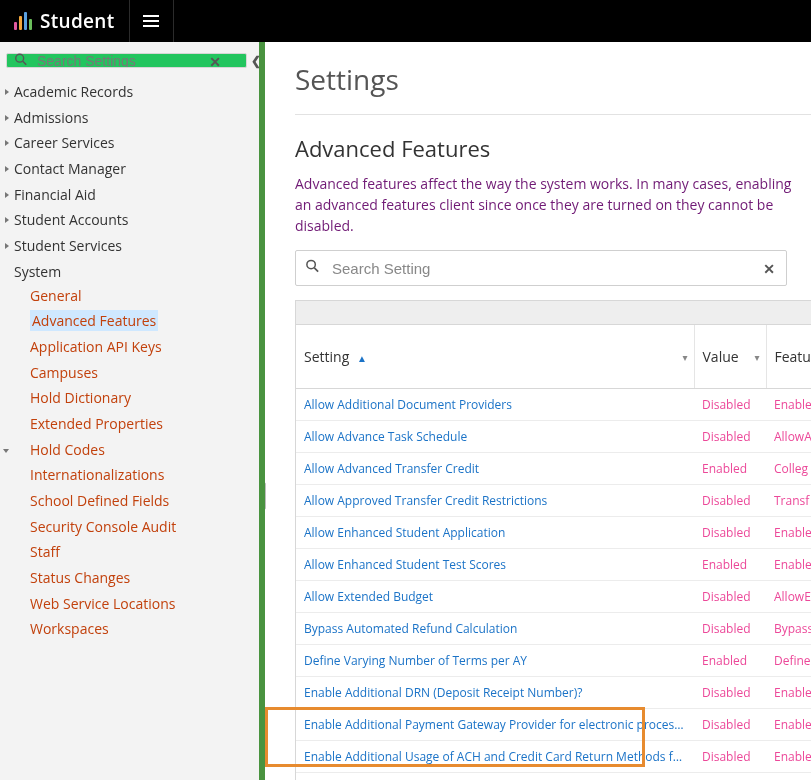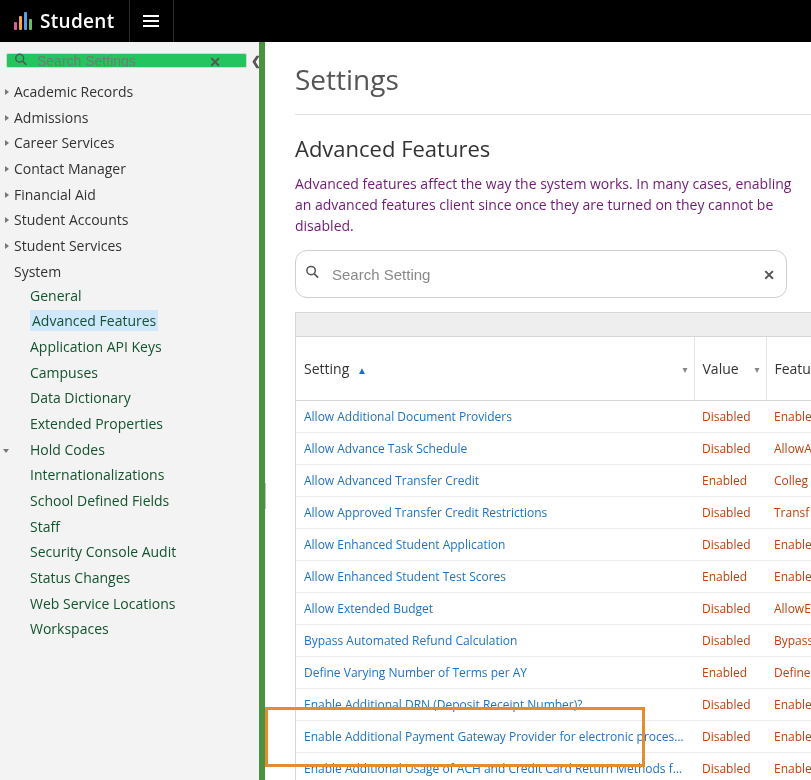--- a/index.html
+++ b/index.html
@@ -153,21 +153,21 @@
     border-bottom: none;
     left: 3px;
   }
   .subnav {
     list-style: none;
     padding-left: 16px;
   }
   .subnav li {
     padding: 2px 0 2px 0;
     font-size: 14px;
-    color: #14532d;
+    color: #c2410c;
   }
   .subnav li.active span {
     background: #cfe8ff;
     padding: 1px 2px;
   }
   .divider-handle {
     position: absolute;
     left: -4px;
     top: 450px;
     width: 12px;
@@ -214,26 +214,26 @@
     margin-bottom: 14px;
     max-width: 540px;
   }
   .setting-search-box {
     position: relative;
     width: 492px;
     margin-bottom: 14px;
   }
   .setting-search-box input {
     width: 100%;
-    height: 48px;
+    height: 36px;
     border: 1px solid #cfcfcf;
     padding: 4px 36px 4px 36px;
     font-size: 15px;
     color: #555;
-    border-radius: 12px;
+    border-radius: 2px;
   }
   .setting-search-box input::placeholder { color: #888; }
   .setting-search-box .mag {
     position: absolute;
     left: 10px; top: 50%;
     transform: translateY(-50%);
     color: #555;
   }
   .setting-search-box .clr {
     position: absolute;
@@ -287,21 +287,21 @@
   tbody td {
     padding: 7px 8px;
     border-bottom: 1px solid #ececec;
     font-size: 12px;
     vertical-align: middle;
     white-space: nowrap;
     overflow: hidden;
     text-overflow: ellipsis;
   }
   tbody td.link { color: #1b73c7; cursor: pointer; }
-  tbody td.val { color: #c2410c; }
+  tbody td.val { color: #ec4899; }
   .col-setting { width: 398px; }
   .col-value  { width: 72px; }
   .col-feat   { width: 70px; }
   
   .highlight {
     position: absolute;
     border: 3px solid #e78b2f;
     pointer-events: none;
   }
 </style>
@@ -350,27 +350,27 @@
       <li><span>Financial Aid</span></li>
       <li><span>Student Accounts</span></li>
       <li><span>Student Services</span></li>
       <li class="expanded">
         <span>System</span>
         <ul class="subnav">
           <li><span>General</span></li>
           <li class="active"><span>Advanced Features</span></li>
           <li><span>Application API Keys</span></li>
           <li><span>Campuses</span></li>
-          <li><span>Data Dictionary</span></li>
+          <li><span>Hold Dictionary</span></li>
           <li><span>Extended Properties</span></li>
           <li><span>Hold Codes</span></li>
           <li><span>Internationalizations</span></li>
           <li><span>School Defined Fields</span></li>
+          <li><span>Security Console Audit</span></li>
           <li><span>Staff</span></li>
-          <li><span>Security Console Audit</span></li>
           <li><span>Status Changes</span></li>
           <li><span>Web Service Locations</span></li>
           <li><span>Workspaces</span></li>
         </ul>
       </li>
     </ul>
   </div>
 
   <div class="main">
     <div class="page-title">Settings</div>

